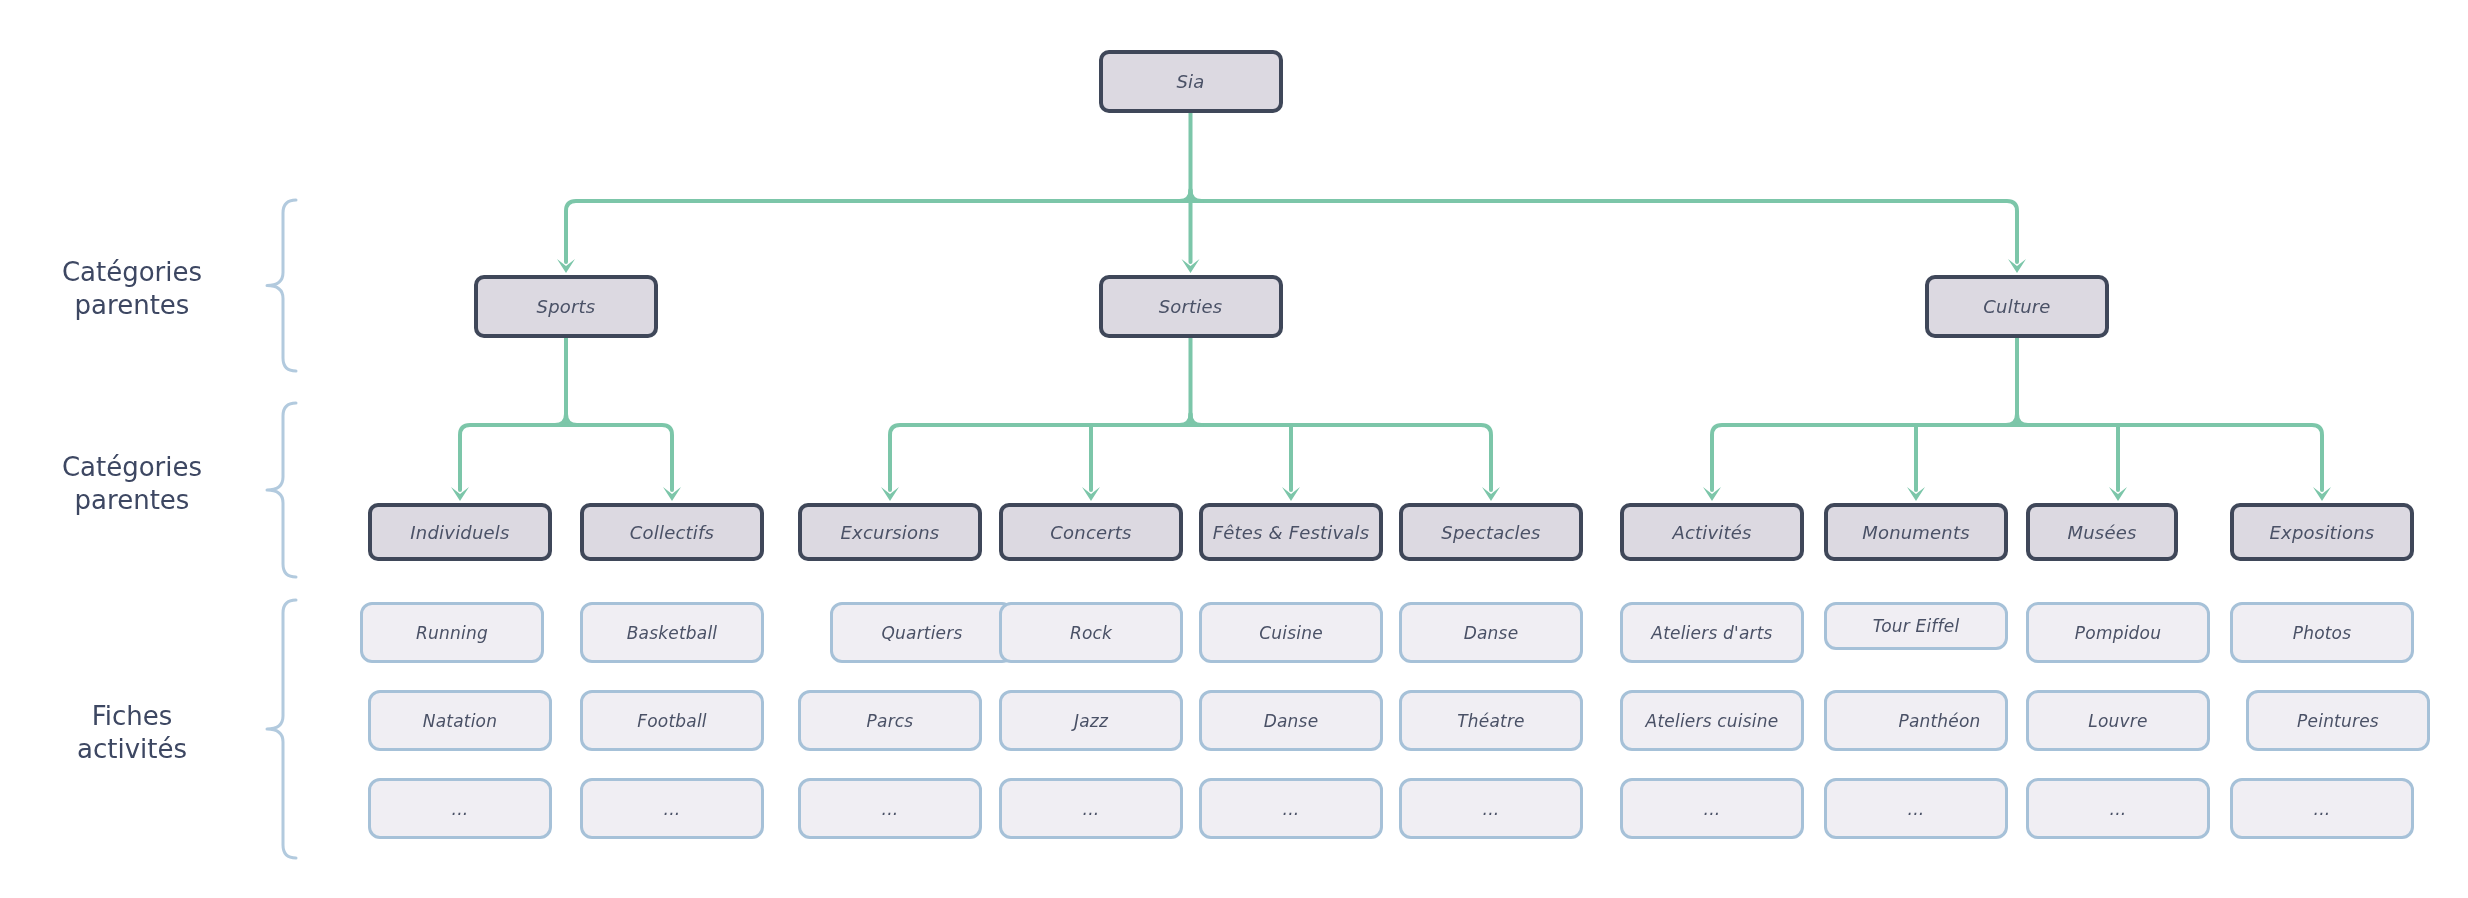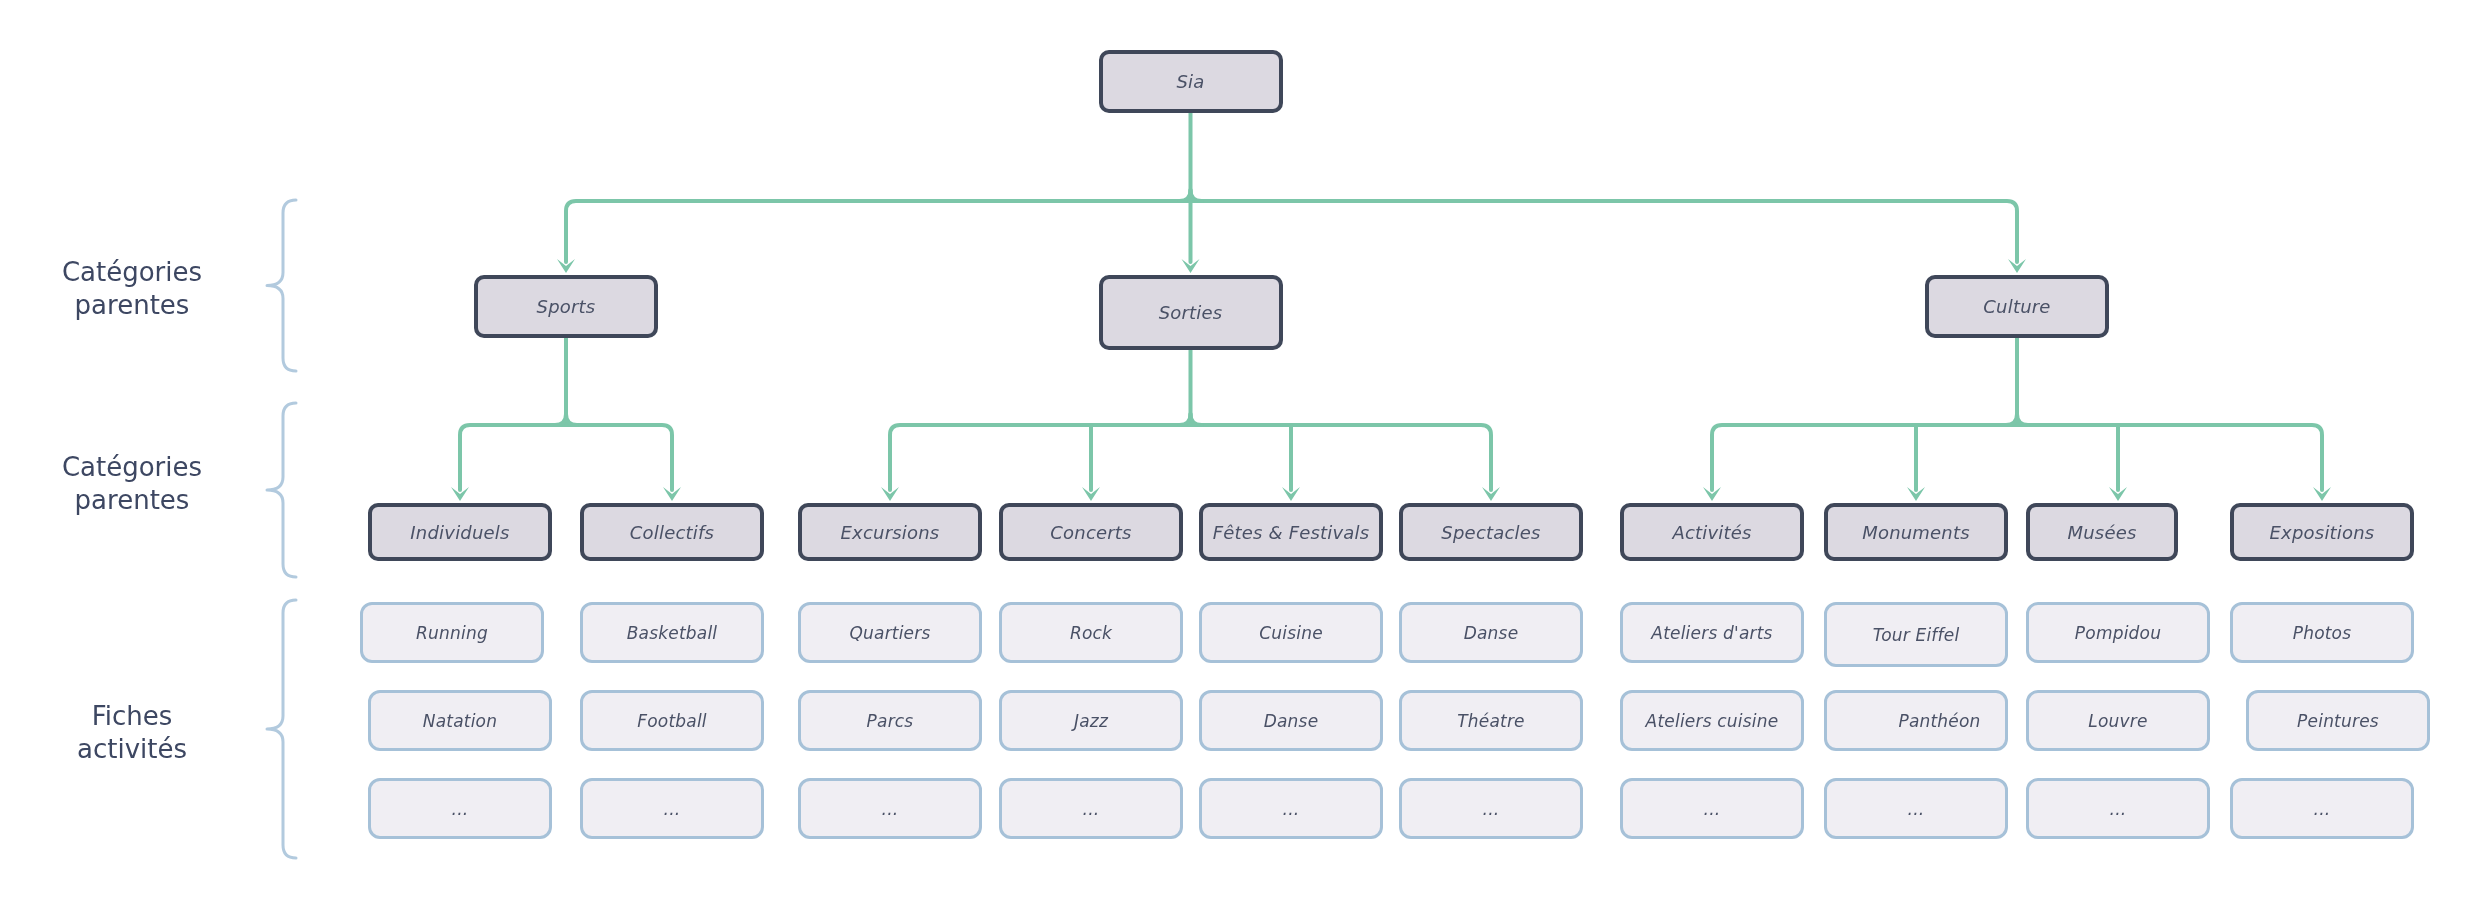--- a/index.html
+++ b/index.html
@@ -119,44 +119,44 @@
       <div class="node root" style="left: 1098.5px; top: 50px; width: 184px; height: 63px;">Sia</div>
       <div class="node parent" style="left: 474px; top: 275px; width: 184px; height: 63px;">Sports</div>
       <div class="node child" style="left: 368px; top: 503px; width: 184px; height: 58px;">Individuels</div>
       <div class="node leaf" style="left: 360px; top: 602px; width: 184px; height: 61px;">Running</div>
       <div class="node leaf" style="left: 368px; top: 690px; width: 184px; height: 61px;">Natation</div>
       <div class="node leaf" style="left: 368px; top: 778px; width: 184px; height: 61px;">...</div>
       <div class="node child" style="left: 580px; top: 503px; width: 184px; height: 58px;">Collectifs</div>
       <div class="node leaf" style="left: 580px; top: 602px; width: 184px; height: 61px;">Basketball</div>
       <div class="node leaf" style="left: 580px; top: 690px; width: 184px; height: 61px;">Football</div>
       <div class="node leaf" style="left: 580px; top: 778px; width: 184px; height: 61px;">...</div>
-      <div class="node parent" style="left: 1098.5px; top: 275px; width: 184px; height: 75px;">Sorties</div>
+      <div class="node parent" style="left: 1098.5px; top: 275px; width: 184px; height: 63px;">Sorties</div>
       <div class="node child" style="left: 798px; top: 503px; width: 184px; height: 58px;">Excursions</div>
-      <div class="node leaf" style="left: 798px; top: 602px; width: 184px; height: 61px;">Quartiers</div>
+      <div class="node leaf" style="left: 830px; top: 602px; width: 184px; height: 61px;">Quartiers</div>
       <div class="node leaf" style="left: 798px; top: 690px; width: 184px; height: 61px;">Parcs</div>
       <div class="node leaf" style="left: 798px; top: 778px; width: 184px; height: 61px;">...</div>
       <div class="node child" style="left: 999px; top: 503px; width: 184px; height: 58px;">Concerts</div>
       <div class="node leaf" style="left: 999px; top: 602px; width: 184px; height: 61px;">Rock</div>
       <div class="node leaf" style="left: 999px; top: 690px; width: 184px; height: 61px;">Jazz</div>
       <div class="node leaf" style="left: 999px; top: 778px; width: 184px; height: 61px;">...</div>
       <div class="node child" style="left: 1199px; top: 503px; width: 184px; height: 58px;">Fêtes &amp; Festivals</div>
       <div class="node leaf" style="left: 1199px; top: 602px; width: 184px; height: 61px;">Cuisine</div>
       <div class="node leaf" style="left: 1199px; top: 690px; width: 184px; height: 61px;">Danse</div>
       <div class="node leaf" style="left: 1199px; top: 778px; width: 184px; height: 61px;">...</div>
       <div class="node child" style="left: 1399px; top: 503px; width: 184px; height: 58px;">Spectacles</div>
       <div class="node leaf" style="left: 1399px; top: 602px; width: 184px; height: 61px;">Danse</div>
       <div class="node leaf" style="left: 1399px; top: 690px; width: 184px; height: 61px;">Théatre</div>
       <div class="node leaf" style="left: 1399px; top: 778px; width: 184px; height: 61px;">...</div>
       <div class="node parent" style="left: 1925px; top: 275px; width: 184px; height: 63px;">Culture</div>
       <div class="node child" style="left: 1620px; top: 503px; width: 184px; height: 58px;">Activités</div>
       <div class="node leaf" style="left: 1620px; top: 602px; width: 184px; height: 61px;">Ateliers d'arts</div>
       <div class="node leaf" style="left: 1620px; top: 690px; width: 184px; height: 61px;">Ateliers cuisine</div>
       <div class="node leaf" style="left: 1620px; top: 778px; width: 184px; height: 61px;">...</div>
       <div class="node child" style="left: 1824px; top: 503px; width: 184px; height: 58px;">Monuments</div>
-      <div class="node leaf" style="left: 1824px; top: 602px; width: 184px; height: 65px;">Tour Eiffel</div>
+      <div class="node leaf" style="left: 1824px; top: 602px; width: 184px; height: 48px;">Tour Eiffel</div>
       <div class="node leaf" style="left: 1824px; top: 690px; width: 184px; height: 61px; padding-left: 47px;">Panthéon</div>
       <div class="node leaf" style="left: 1824px; top: 778px; width: 184px; height: 61px;">...</div>
       <div class="node child" style="left: 2026px; top: 503px; width: 152px; height: 58px;">Musées</div>
       <div class="node leaf" style="left: 2026px; top: 602px; width: 184px; height: 61px;">Pompidou</div>
       <div class="node leaf" style="left: 2026px; top: 690px; width: 184px; height: 61px;">Louvre</div>
       <div class="node leaf" style="left: 2026px; top: 778px; width: 184px; height: 61px;">...</div>
       <div class="node child" style="left: 2230px; top: 503px; width: 184px; height: 58px;">Expositions</div>
       <div class="node leaf" style="left: 2230px; top: 602px; width: 184px; height: 61px;">Photos</div>
       <div class="node leaf" style="left: 2230px; top: 690px; width: 184px; height: 61px; margin-left: 16px;">Peintures</div>
       <div class="node leaf" style="left: 2230px; top: 778px; width: 184px; height: 61px;">...</div>

